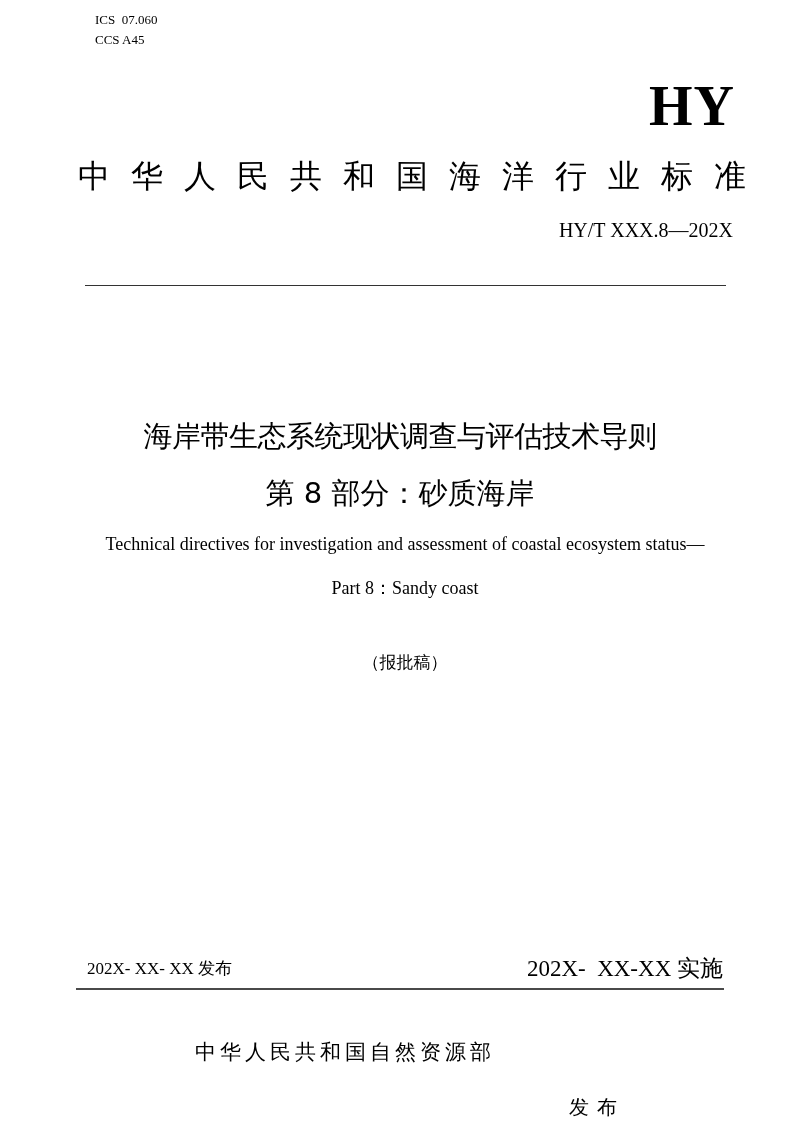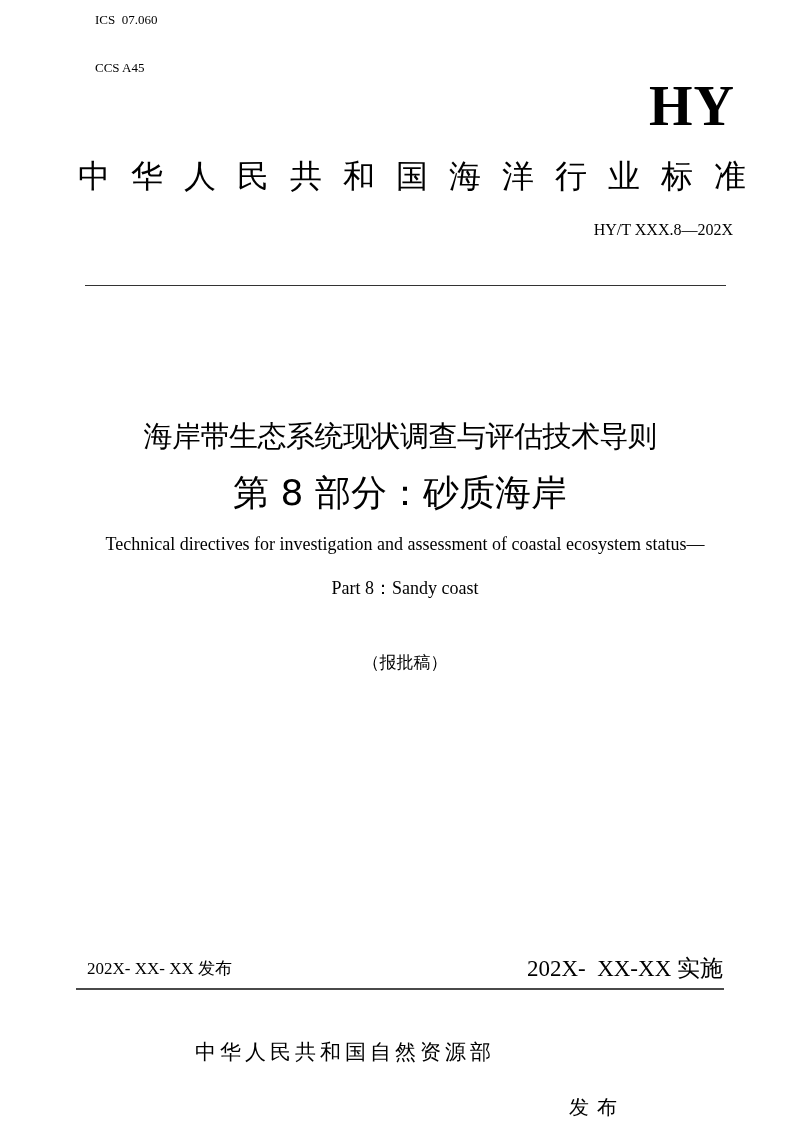--- a/index.html
+++ b/index.html
@@ -20,21 +20,20 @@
     .ics-code {
       left: 95px; top: 12px;
       font-size: 13px;
       line-height: 16px;
       white-space: pre;
     }
     .ccs-code {
       left: 95px; top: 32px;
       font-size: 13px;
       line-height: 16px;
-      margin-top: 28px;
     }
 
     .hy-mark {
       left: 590px; top: 70px;
       width: 145px;
       text-align: right;
       font-size: 56px;
       font-weight: bold;
       line-height: 72px;
       letter-spacing: 1px;
@@ -49,21 +48,21 @@
       display: flex;
       justify-content: space-between;
       padding-left: 8px;
       padding-right: 4px;
       box-sizing: border-box;
     }
     .industry-title span { display: inline-block; }
 
     .std-number {
       right: 67px; top: 220px;
-      font-size: 16px;
+      font-size: 20px;
       line-height: 20px;
       text-align: right;
       white-space: nowrap;
       margin-left: 45px;
     }
 
     .rule-top {
       left: 85px; top: 285px;
       width: 641px;
       height: 1px;
@@ -77,21 +76,21 @@
       font-family: "DejaVu Sans", "Liberation Sans", sans-serif;
       font-size: 29px;
       line-height: 40px;
       letter-spacing: -0.5px;
     }
     .title-cn-2 {
       left: 0; top: 473px;
       width: 800px;
       text-align: center;
       font-family: "DejaVu Sans", "Liberation Sans", sans-serif;
-      font-size: 36px;
+      font-size: 29px;
       line-height: 40px;
     }
 
     .title-en-1 {
       left: 0; top: 532px;
       width: 810px;
       text-align: center;
       font-size: 18px;
       line-height: 24px;
       white-space: nowrap;

